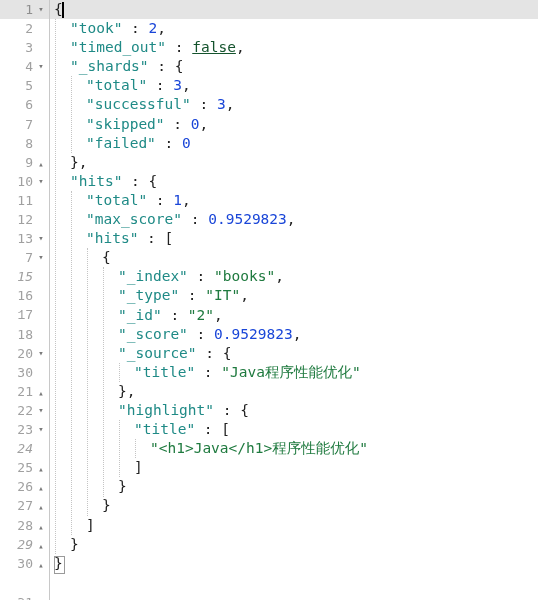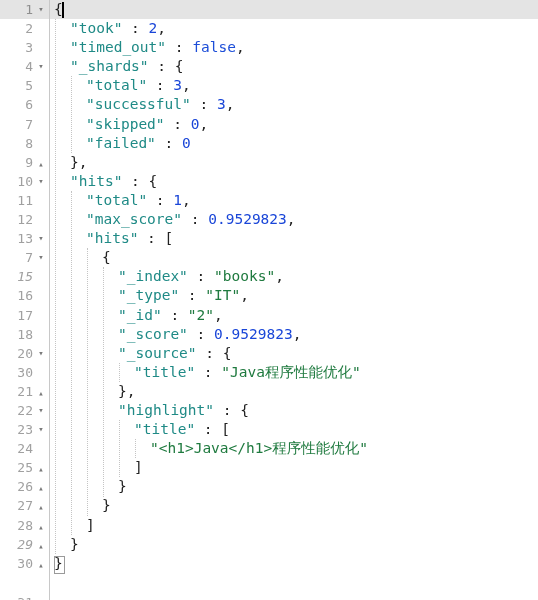--- a/index.html
+++ b/index.html
@@ -109,21 +109,21 @@
   .guide {
     position: absolute;
     width: 1px;
     border-left: 1px dotted #c4c4c4;
   }
 
   
   .k   { color: #1f8a86; }   
   .s   { color: #1f7a3f; }   
   .n   { color: #1a46d8; }   
-  .b   { color: #1d4ed8; }   
+  .b   { color: #14532d; text-decoration: underline; }   
   .p   { color: #222222; }   
 
   
   .caret {
     position: absolute;
     left: 62px;
     top: 2px;
     width: 1.5px;
     height: 16px;
     background: #000000;
@@ -242,21 +242,21 @@
       <div class="gutter-row" style="height: 19.1px; line-height: 19.1px;">
         <span class="ln">7</span>
         <span class="fold down">▾</span>
       </div>
       <div class="gutter-row" style="height: 19.1px; line-height: 19.1px; font-style: italic;">
         <span class="ln">15</span>
       </div>
       <div class="gutter-row" style="height: 19.1px; line-height: 19.1px;">
         <span class="ln">16</span>
       </div>
-      <div class="gutter-row" style="height: 19.1px; line-height: 19.1px;">
+      <div class="gutter-row" style="height: 19.1px; line-height: 19.1px; font-family: Liberation Mono, monospace;">
         <span class="ln">17</span>
       </div>
       <div class="gutter-row" style="height: 19.1px; line-height: 19.1px;">
         <span class="ln">18</span>
       </div>
       <div class="gutter-row" style="height: 19.1px; line-height: 19.1px;">
         <span class="ln">20</span>
         <span class="fold down">▾</span>
       </div>
       <div class="gutter-row" style="height: 19.1px; line-height: 19.1px;">
@@ -267,21 +267,21 @@
         <span class="fold up">▴</span>
       </div>
       <div class="gutter-row" style="height: 19.1px; line-height: 19.1px;">
         <span class="ln">22</span>
         <span class="fold down">▾</span>
       </div>
       <div class="gutter-row" style="height: 19.1px; line-height: 19.1px;">
         <span class="ln">23</span>
         <span class="fold down">▾</span>
       </div>
-      <div class="gutter-row" style="height: 19.1px; line-height: 19.1px;">
+      <div class="gutter-row" style="height: 19.1px; line-height: 19.1px; font-style: italic;">
         <span class="ln">24</span>
       </div>
       <div class="gutter-row" style="height: 19.1px; line-height: 19.1px;">
         <span class="ln">25</span>
         <span class="fold up">▴</span>
       </div>
       <div class="gutter-row" style="height: 19.1px; line-height: 19.1px;">
         <span class="ln">26</span>
         <span class="fold up">▴</span>
       </div>

